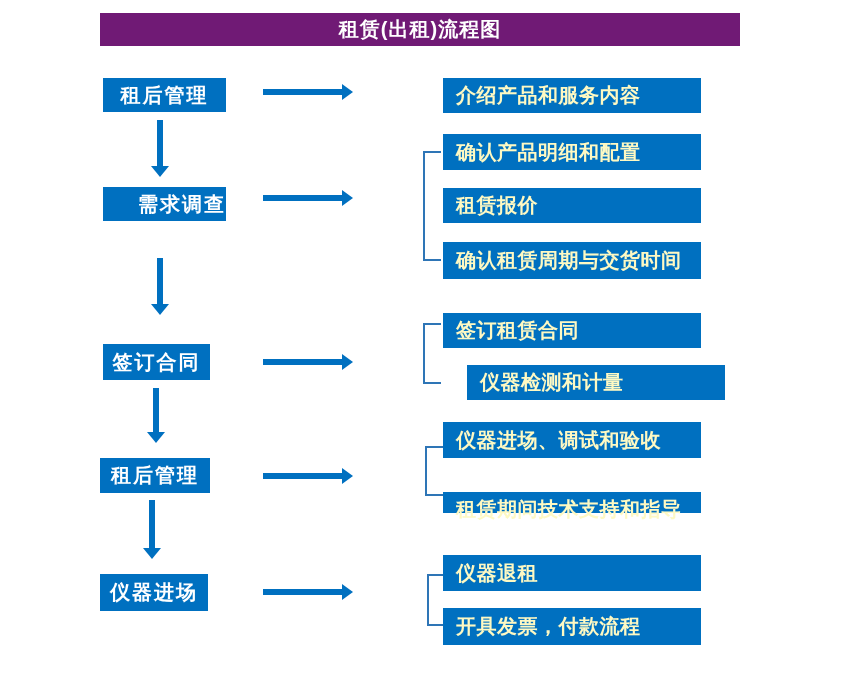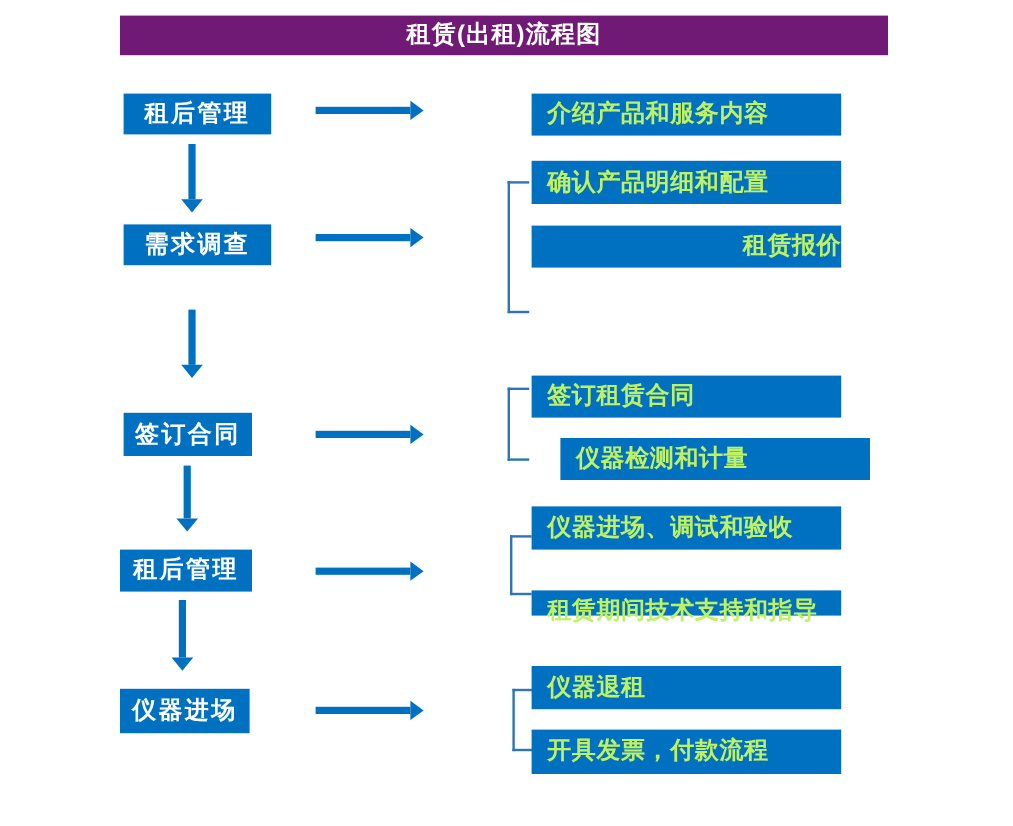--- a/index.html
+++ b/index.html
@@ -35,21 +35,21 @@
     font-weight: bold;
     letter-spacing: 2px;
     text-align: center;
     white-space: nowrap;
   }
   .detail-box {
     position: absolute;
     left: 443px;
     width: 258px;
     background: #0070c0;
-    color: #bef264;
+    color: #fef9c3;
     font-size: 20px;
     font-weight: bold;
     letter-spacing: 0.5px;
     padding-left: 13px;
     box-sizing: border-box;
     white-space: nowrap;
   }
   .h-arrow {
     position: absolute;
     left: 263px;
@@ -97,21 +97,21 @@
 
 <div class="canvas">
 
   <div class="title-bar">
     <span>租赁(出租)流程图</span>
   </div>
 
   <div class="step-box" style="left:103px;top:78px;width:123px;height:34px;line-height:34px;">
     <span>租后管理</span>
   </div>
-  <div class="step-box" style="left:103px;top:187px;width:123px;height:34px;line-height:34px;">
+  <div class="step-box" style="left:103px;top:187px;width:123px;height:34px;line-height:34px;text-align:right;">
     <span>需求调查</span>
   </div>
   <div class="step-box" style="left:100px;top:458px;width:110px;height:35px;line-height:35px;">
     <span>租后管理</span>
   </div>
   <div class="step-box" style="left:103px;top:344px;width:107px;height:36px;line-height:36px;">
     <span>签订合同</span>
   </div>
   <div class="step-box" style="left:100px;top:574px;width:108px;height:37px;line-height:37px;">
     <span>仪器进场</span>
@@ -132,22 +132,25 @@
   <div class="bracket" style="left:423px;top:323px;height:61px;"></div>
   <div class="bracket" style="left:425px;top:446px;height:50px;"></div>
   <div class="bracket" style="left:427px;top:574px;height:52px;"></div>
 
   <div class="detail-box" style="top:78px;height:35px;line-height:35px;">
     <span>介绍产品和服务内容</span>
   </div>
   <div class="detail-box" style="top:134px;height:36px;line-height:36px;">
     <span>确认产品明细和配置</span>
   </div>
-  <div class="detail-box" style="top:188px;height:35px;line-height:35px;text-align:right;">
+  <div class="detail-box" style="top:188px;height:35px;line-height:35px;">
     <span>租赁报价</span>
+  </div>
+  <div class="detail-box" style="top:242px;height:37px;line-height:37px;">
+    <span>确认租赁周期与交货时间</span>
   </div>
   <div class="detail-box" style="top:313px;height:35px;line-height:35px;">
     <span>签订租赁合同</span>
   </div>
   <div class="detail-box" style="top:365px;height:35px;line-height:35px;margin-left:24px;">
     <span>仪器检测和计量</span>
   </div>
   <div class="detail-box" style="top:422px;height:36px;line-height:36px;">
     <span>仪器进场、调试和验收</span>
   </div>

